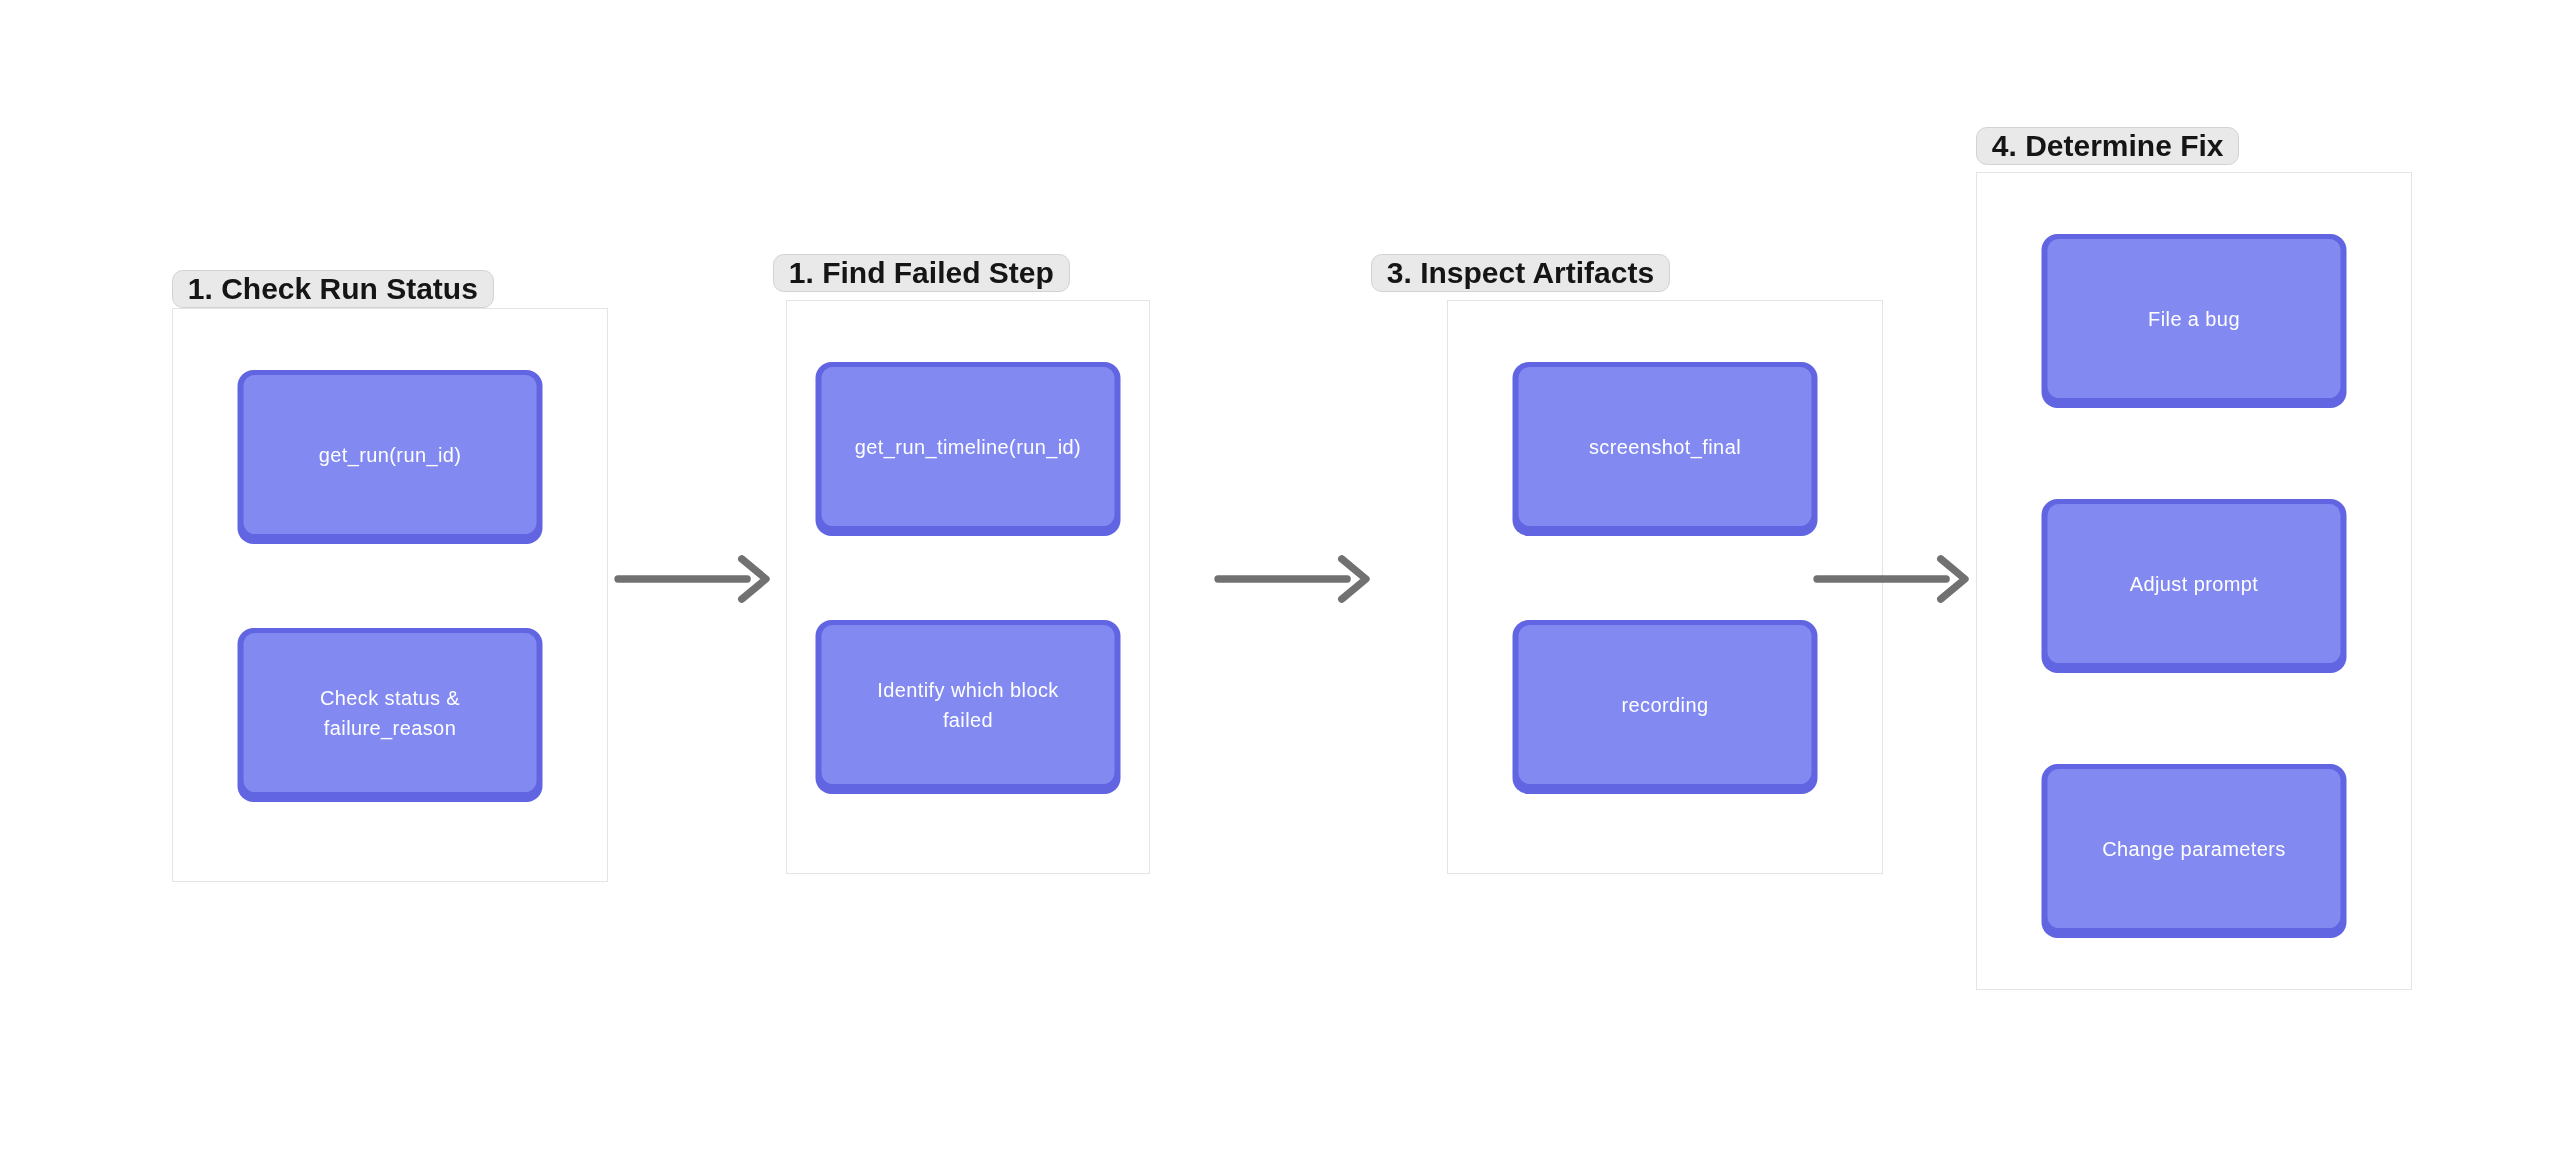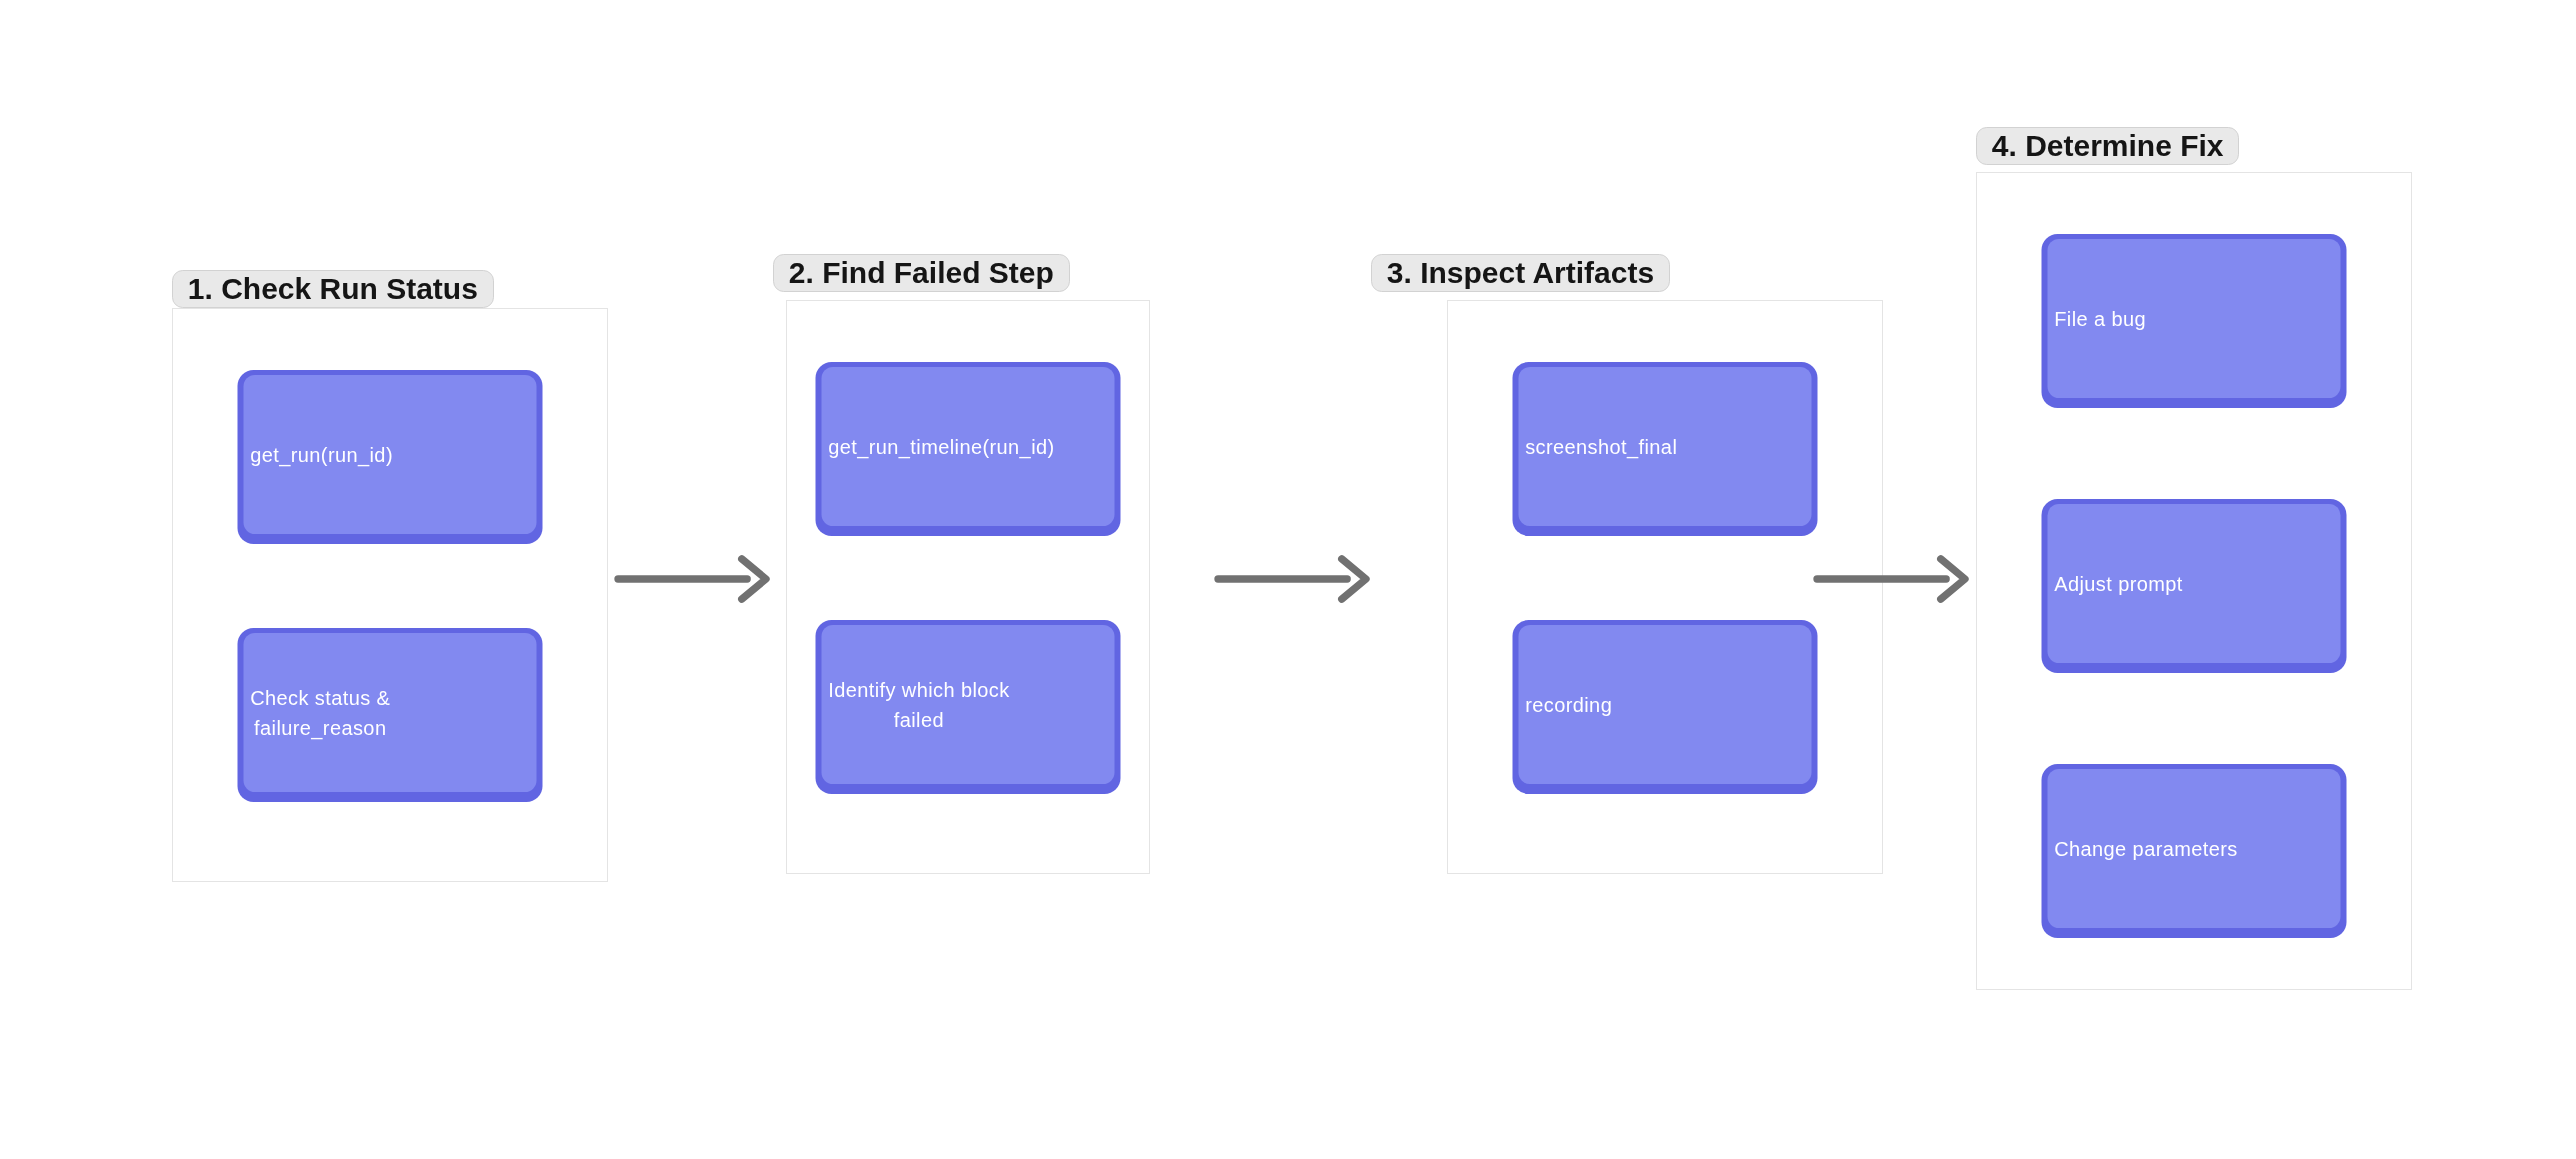--- a/index.html
+++ b/index.html
@@ -42,20 +42,21 @@
     padding: 5.4px 6px 10px 6px;
     box-sizing: border-box;
   }
   .node-fill {
     width: 100%;
     height: 100%;
     background: var(--node-fill, #8289f0);
     border-radius: 11.4px;
     display: flex;
     align-items: center;
+    justify-content: center;
     text-align: center;
   }
   .node-text {
     color: var(--node-text, #ffffff);
     font-size: 20px;
     font-weight: 500;
     letter-spacing: 0.02em;
     line-height: 1.5;
     white-space: pre-line;
     padding: 0 6.7px;
@@ -64,21 +65,21 @@
     position: absolute;
     color: var(--arrow, #717171);
   }
 </style>
 </head>
 <body>
 
 <div class="canvas">
 
   <div class="frame-label" style="left:172px; top:254px;margin-top:16px;">1. Check Run Status</div>
-  <div class="frame-label" style="left:773px; top:254px;">2. Find Failed Step</div>
+  <div class="frame-label" style="left:773px; top:254px;">1. Find Failed Step</div>
   <div class="frame-label" style="left:1371px; top:254px;">3. Inspect Artifacts</div>
   <div class="frame-label" style="left:1976px; top:127px;">4. Determine Fix</div>
 
   <div class="frame" style="left:172px; top:308px; width:436px; height:574px;padding-left:32px;">
     <div class="node" style="top:61px;">
       <div class="node-fill">
         <div class="node-text">get_run(run_id)</div>
       </div>
     </div>
     <div class="node" style="top:319px;">

